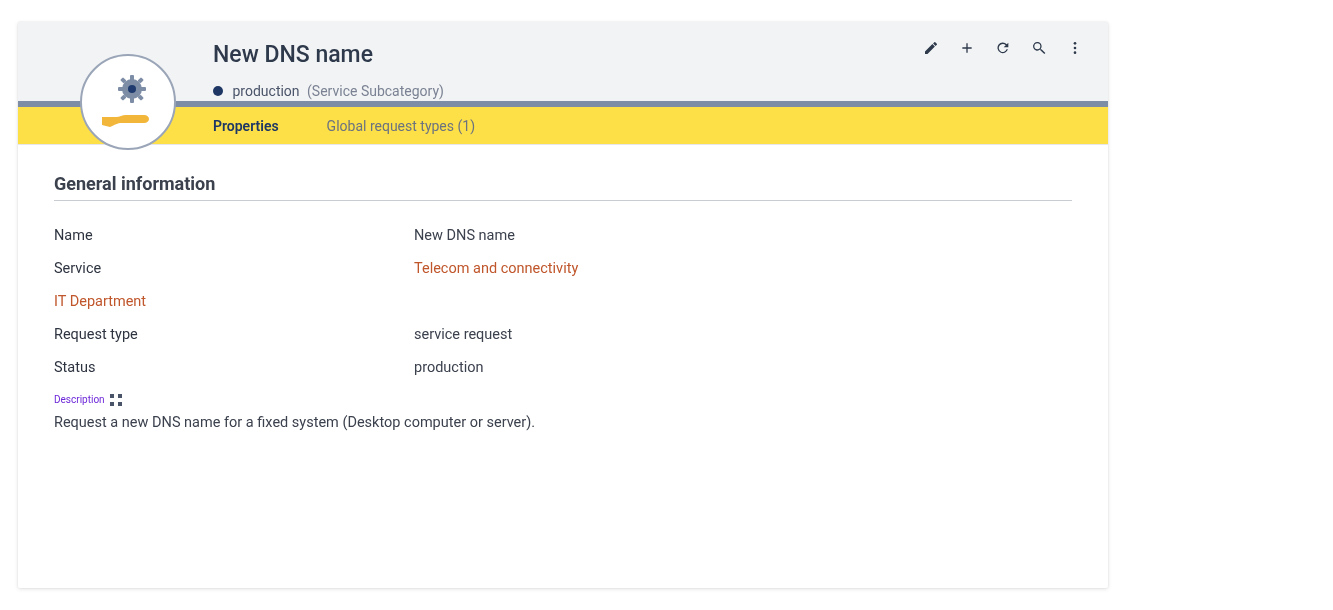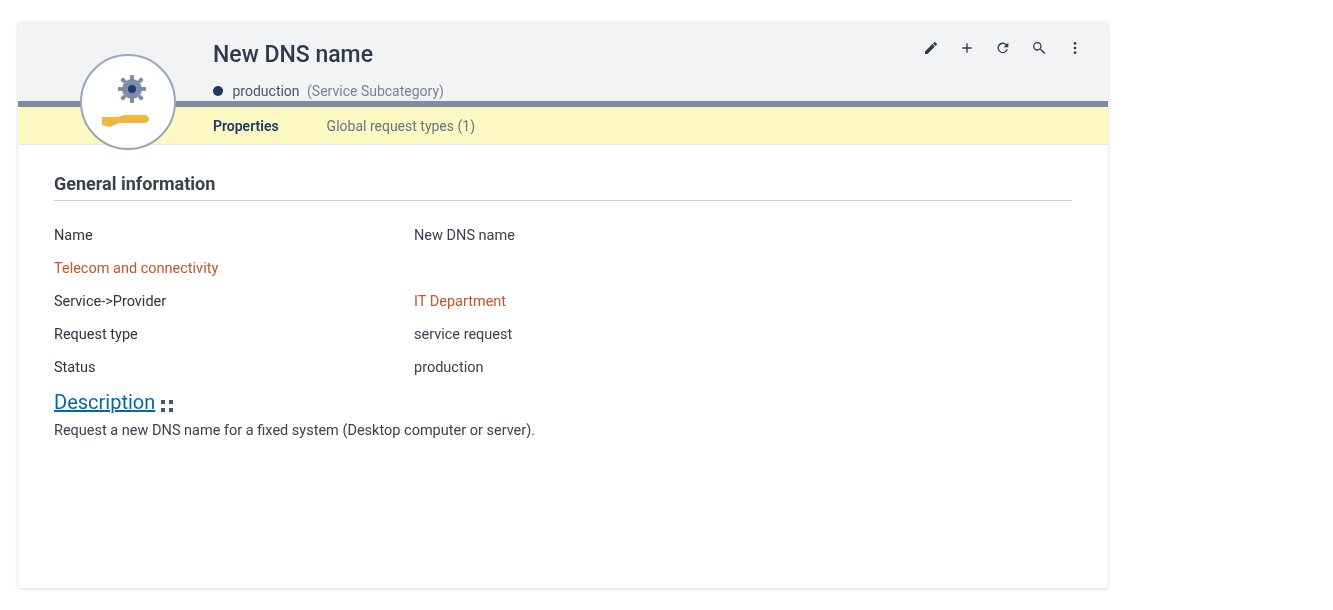--- a/index.html
+++ b/index.html
@@ -72,21 +72,21 @@
     justify-content: center;
   }
   .toolbar svg { width: 16px; height: 16px; fill: #2e3a4b; }
   .more-dots svg circle { fill:#2e3a4b; }
   .hbar {
     height: 6px;
     background: #7d8da6;
   }
   .tabs {
     height: 38px;
-    background: #fef9c3;
+    background: #fde047;
     padding-left: 195px;
     display: flex;
     align-items: center;
     gap: 48px;
     border-bottom: 1px solid #e5e7eb;
   }
   .tab {
     font-size: 14px;
     color: #6b7280;
     cursor: pointer;
@@ -141,23 +141,22 @@
     color: #3b414d;
   }
   .field-value.link {
     color: #c0562b;
     cursor: pointer;
   }
   .desc-row {
     margin-top: 6px;
   }
   .desc-label {
-    color:#0369a1;
-    font-size: 20px;
-    text-decoration: underline;
+    color:#6d28d9;
+    font-size: 10px;
   }
   .desc-icon {
     display:inline-block;
     width:12px; height:12px;
     vertical-align: middle;
     margin-left: 2px;
   }
   .desc-text {
     margin-top: 8px;
     color:#3b414d;
@@ -253,24 +252,24 @@
 
     <div class="body">
 
       <div class="section-title">General information</div>
       <div class="fields">
         <div class="field-row">
           <div class="field-label">Name</div>
           <div class="field-value">New DNS name</div>
         </div>
         <div class="field-row">
+          <div class="field-label">Service</div>
           <div class="field-value link">Telecom and connectivity</div>
         </div>
         <div class="field-row">
-          <div class="field-label">Service-&gt;Provider</div>
           <div class="field-value link">IT Department</div>
         </div>
         <div class="field-row">
           <div class="field-label">Request type</div>
           <div class="field-value">service request</div>
         </div>
         <div class="field-row">
           <div class="field-label">Status</div>
           <div class="field-value">production</div>
         </div>

